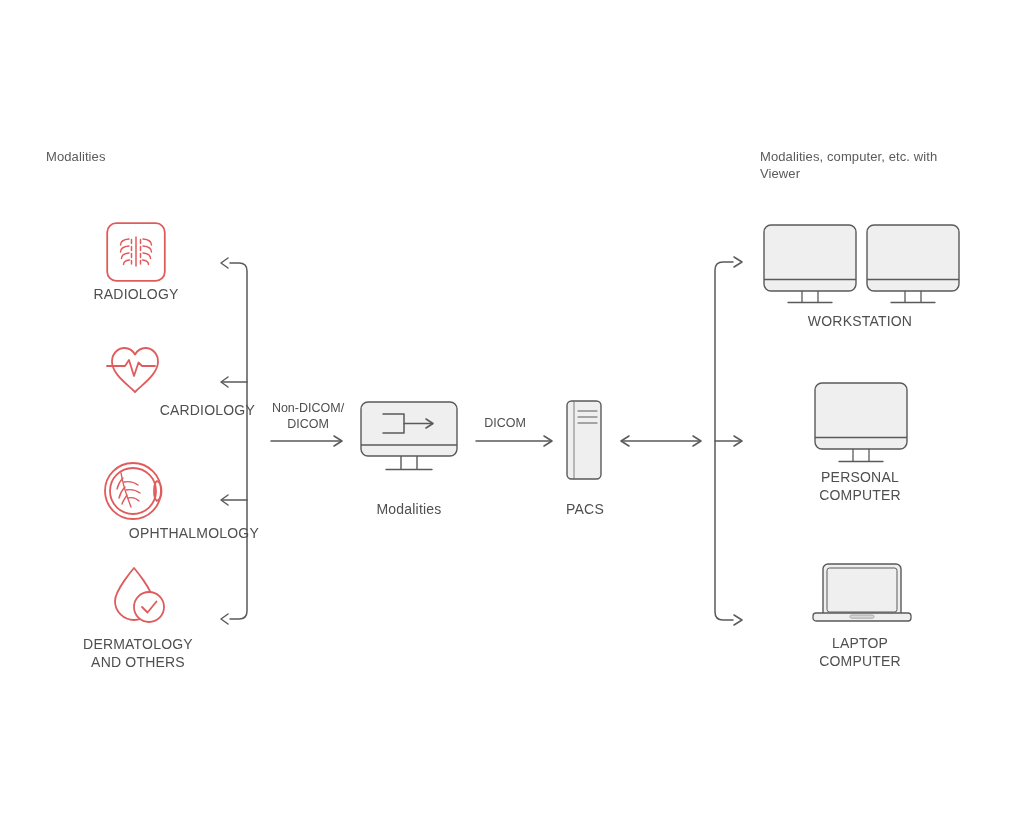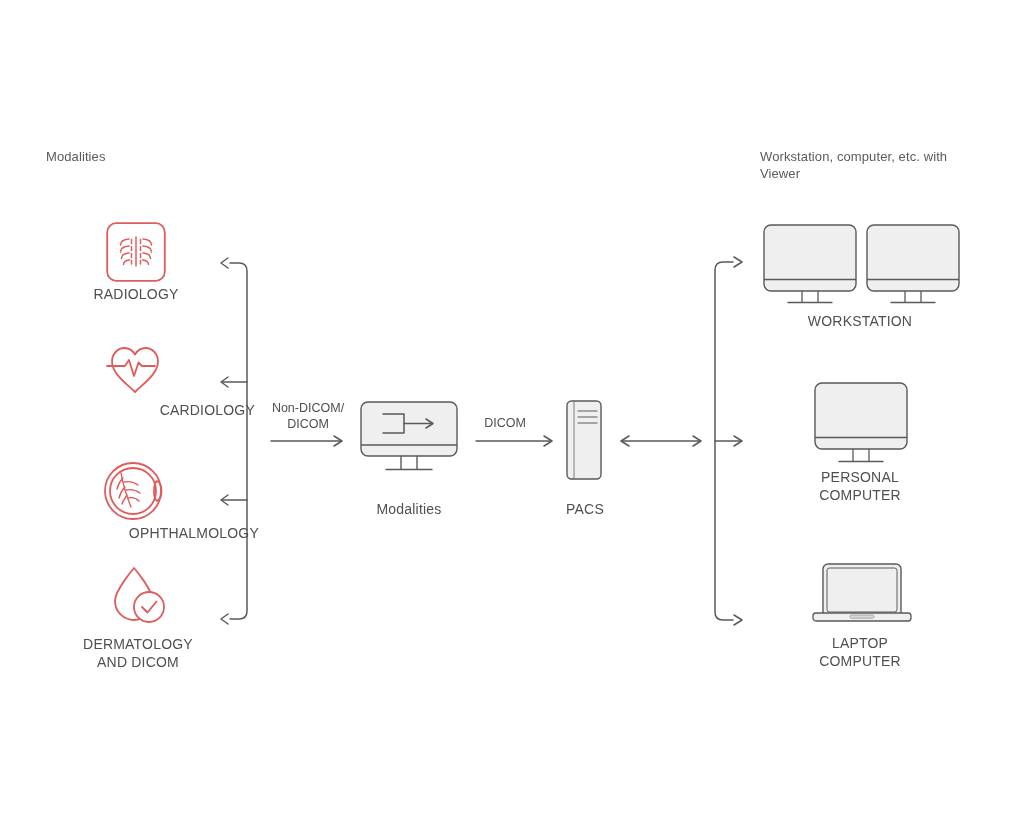--- a/index.html
+++ b/index.html
@@ -54,21 +54,21 @@
     line-height: 16px;
     white-space: pre-line;
   }
 </style>
 </head>
 <body>
 
 <div id="stage">
 
   <div class="hdr" id="modalities-heading">Modalities</div>
-  <div class="hdr" id="viewer-heading">Workstation, computer, etc.
+  <div class="hdr" id="viewer-heading">Modalities, computer, etc.
 with Viewer</div>
 
   <svg id="wires" width="1024" height="819">
     <g fill="none" stroke="#5a5a5a" stroke-width="1.5" stroke-linecap="round" stroke-linejoin="round">
 
       <path d="M 230 263 L 239 263 Q 247 263 247 271 L 247 611 Q 247 619 239 619 L 230 619"></path>
 
       <path d="M 247 382 L 222 382"></path>
       <path d="M 247 500 L 222 500"></path>
 
@@ -158,21 +158,21 @@
   <div class="node">
     <div class="icon-box" style="left:105px; top:564px;">
       <svg width="68" height="64" viewBox="0 0 68 64">
         <path d="M29 4 C 29 4 10 26 10 37 C 10 47.5 18.5 56 29 56 C 39.5 56 48 47.5 48 37
                  C 48 26 29 4 29 4 Z" fill="none" stroke="#e05c5c" stroke-width="1.8" stroke-linejoin="round"></path>
         <circle cx="44" cy="43" r="15" fill="#ffffff" stroke="#e05c5c" stroke-width="1.8"></circle>
         <path d="M37 43 L 42.5 48.5 L 51.5 37.5" fill="none" stroke="#e05c5c" stroke-width="1.8" stroke-linecap="round" stroke-linejoin="round"></path>
       </svg>
     </div>
     <div class="node-label modality-label" style="left:18px; top:635px;">DERMATOLOGY
-AND DICOM</div>
+AND OTHERS</div>
   </div>
 
   <div class="node">
     <div class="icon-box" style="left:360px; top:401px;">
       <svg width="98" height="80" viewBox="0 0 98 80">
         <rect x="1" y="1" width="96" height="54" rx="7" ry="7" fill="#efefef" stroke="#5a5a5a" stroke-width="1.4"></rect>
         <path d="M1 44 L 97 44" stroke="#5a5a5a" stroke-width="1.4" fill="none"></path>
         <g fill="none" stroke="#5a5a5a" stroke-width="1.5" stroke-linecap="round" stroke-linejoin="round">
           <path d="M23 13 L 44 13 L 44 22"></path>
           <path d="M23 32 L 44 32 L 44 23"></path>

